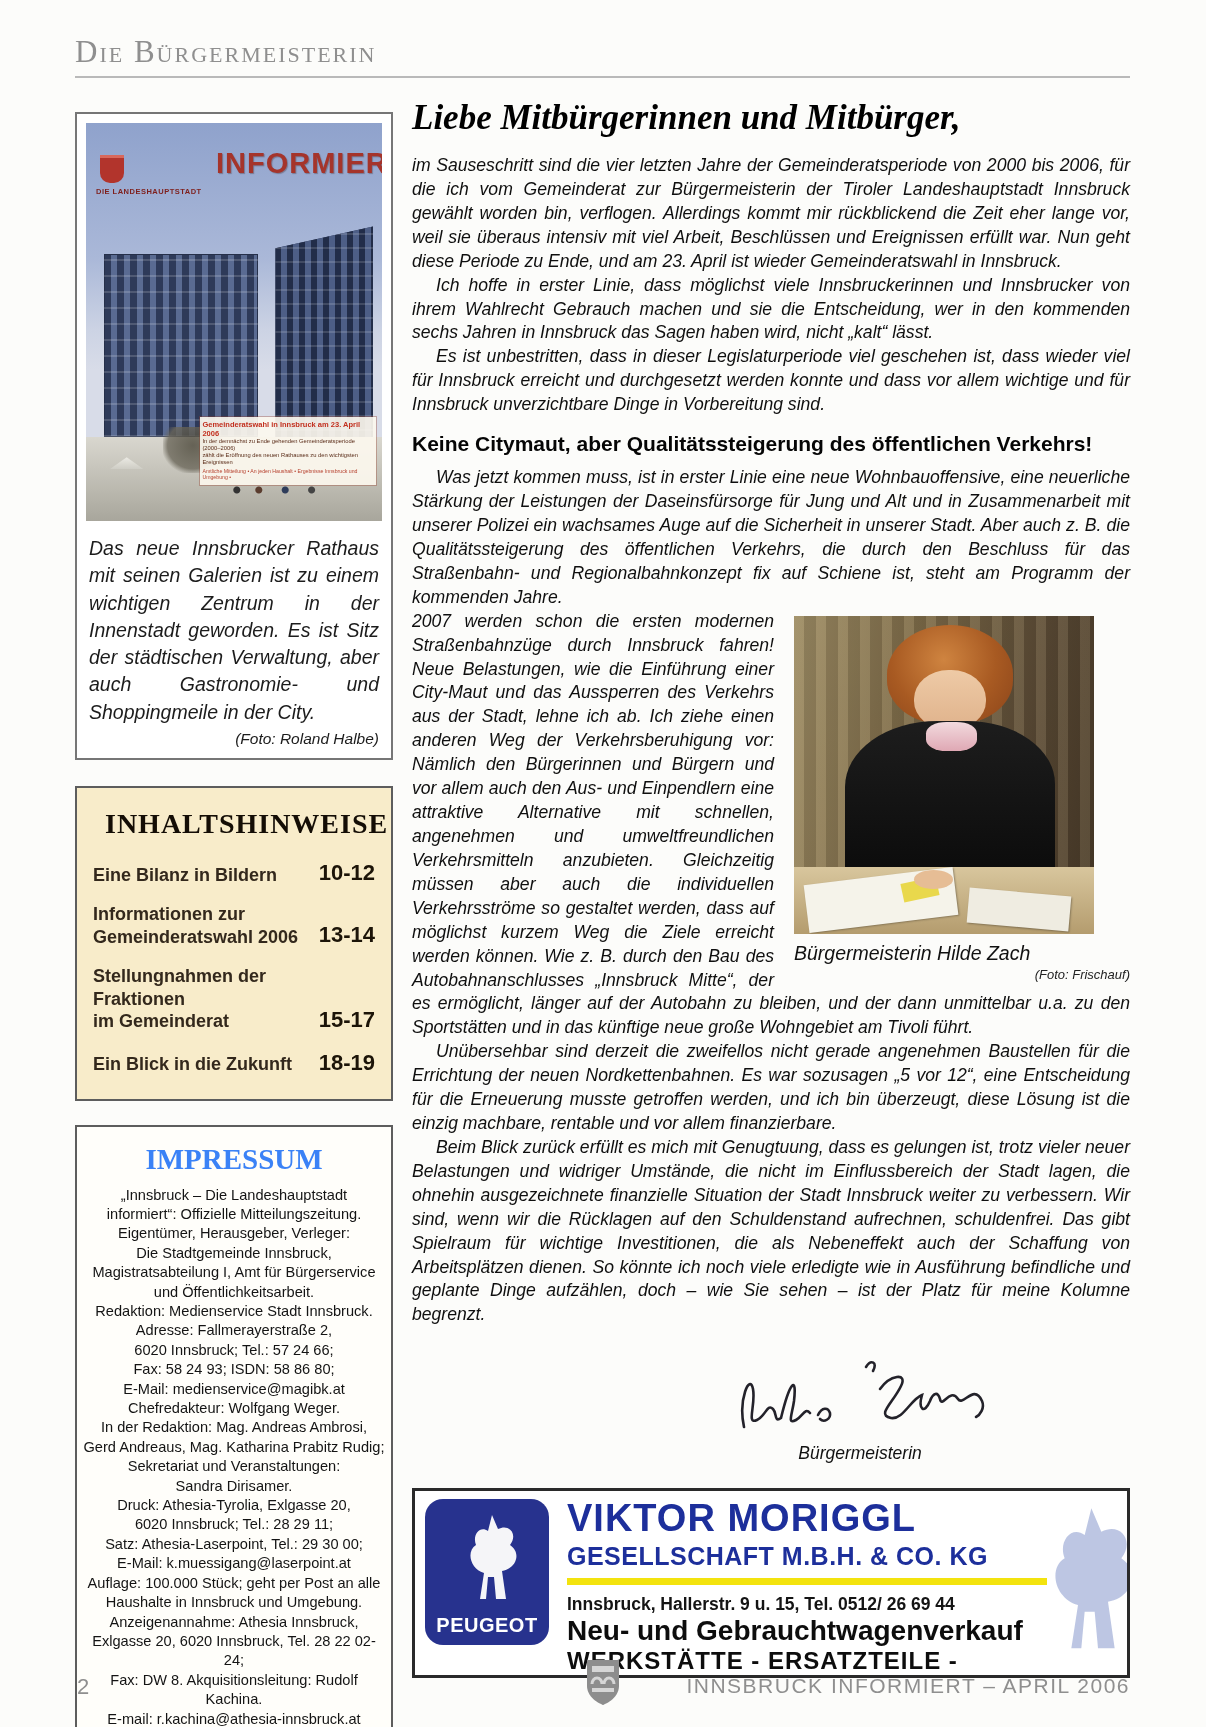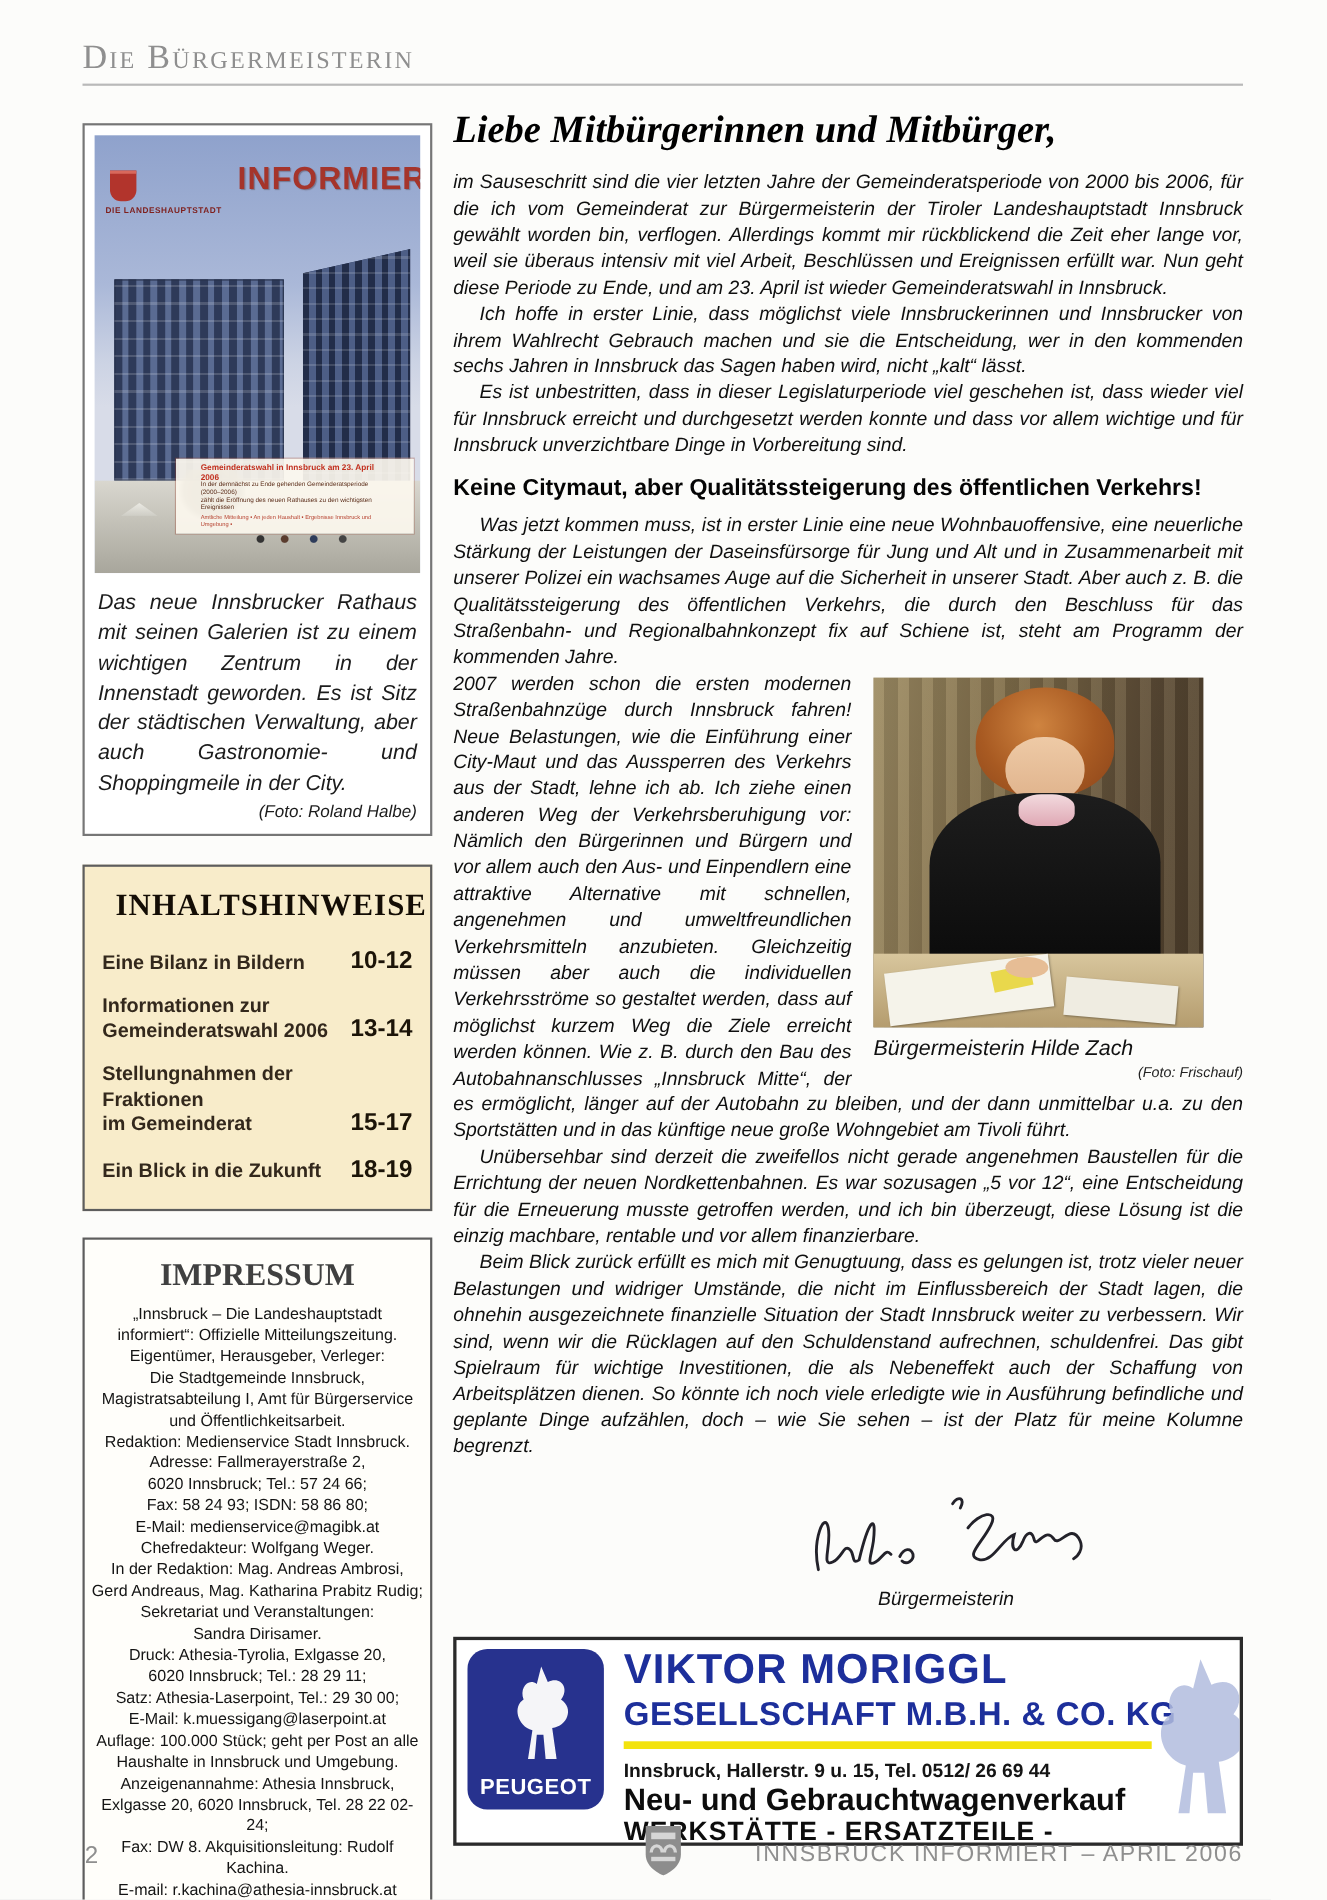--- a/index.html
+++ b/index.html
@@ -38,36 +38,36 @@
   .tree{position:absolute;left:26%;bottom:12%;width:60px;height:46px;
         background:radial-gradient(ellipse at 50% 40%,#4a4638 0%,#6b675a 60%,transparent 75%);opacity:.8;}
   .people{position:absolute;left:48%;bottom:6%;width:110px;height:14px;
         background:radial-gradient(circle at 8% 50%,#333 0 3px,transparent 4px),
                    radial-gradient(circle at 28% 50%,#5a3c2e 0 3px,transparent 4px),
                    radial-gradient(circle at 52% 50%,#2e3c5a 0 3px,transparent 4px),
                    radial-gradient(circle at 76% 50%,#444 0 3px,transparent 4px);}
   .parasol{position:absolute;left:8%;bottom:13%;width:34px;height:12px;
         background:linear-gradient(#efeee8,#cfcec6);clip-path:polygon(0 100%,50% 0,100% 100%);opacity:.9;}
   .cov-box{position:absolute;right:2%;bottom:9%;width:58%;background:rgba(252,247,238,.92);
-           padding:3px 22px 4px;box-shadow:0 0 0 1px rgba(150,60,40,.35);}
+           padding:3px 2px 4px;box-shadow:0 0 0 1px rgba(150,60,40,.35);}
   .cov-box .t{color:#c22f1e;font-weight:bold;font-size:7.5px;line-height:1.2;}
   .cov-box .s{color:#5a2c18;font-size:5.8px;line-height:1.25;white-space:pre-line;}
   .cov-box .b{color:#b6402e;font-size:5.2px;line-height:1.3;margin-top:1px;}
   .caption{padding:14px 3px 4px;font-style:italic;font-size:19.5px;line-height:1.4;text-align:justify;color:#1c1c1c;}
   .caption-credit{font-style:italic;font-size:15.5px;text-align:right;padding:0 3px 6px;color:#1c1c1c;}
 
   .box2{margin-top:26px;border:2px solid #5d5d5d;background:#f8ecca;padding:20px 16px 6px;}
   .box2 h3{font-family:"Liberation Serif",serif;font-size:28px;font-weight:bold;color:#140d05;
            text-align:center;margin:0 12px 20px;letter-spacing:1px;}
   .toc-item{display:flex;justify-content:space-between;align-items:flex-end;margin-bottom:17px;}
   .toc-item .lb{font-size:18px;font-weight:bold;color:#33281c;white-space:pre-line;line-height:1.25;}
   .toc-item .pg{font-size:22px;font-weight:bold;color:#1c1408;white-space:nowrap;margin-left:8px;}
 
   .box3{margin-top:24px;border:2px solid #5d5d5d;background:#fffefa;padding:16px 6px 12px;text-align:center;}
-  .box3 h3{font-family:"Liberation Serif",serif;font-size:29px;font-weight:bold;margin:0 0 10px;color:#404040;text-align:center;}
+  .box3 h3{font-family:"Liberation Serif",serif;font-size:29px;font-weight:bold;margin:0 0 10px;color:#3b82f6;text-align:center;}
   .imp{font-size:14.6px;line-height:1.33;white-space:pre-line;color:#141414;}
 
   
   .right-col{position:absolute;left:412px;top:98px;width:718px;}
   h1.title{font-family:"Liberation Serif",serif;font-style:italic;font-weight:bold;
            font-size:35px;margin:0 0 16px;color:#000;}
   p.body{font-style:italic;font-size:17.6px;line-height:1.36;text-align:justify;margin:0;color:#0f0f0f;}
   p.ind{text-indent:24px;}
   h2.sub{font-size:21px;font-weight:bold;color:#050505;margin:15px 0 10px;}
   .photo-wrap{float:right;width:336px;margin:6px 0 4px 20px;}
@@ -100,21 +100,21 @@
   .sig-svg{display:block;margin:0 auto;}
   .sig-role{font-style:italic;font-size:17.5px;color:#111;margin-top:2px;}
 
   .ad{position:relative;margin-top:24px;border:3px solid #2a2a2a;background:#fff;height:168px;
       padding:8px 14px 8px 152px;overflow:hidden;}
   .peu{position:absolute;left:10px;top:8px;width:124px;height:146px;background:#27328e;
        display:flex;flex-direction:column;align-items:center;justify-content:flex-end;border-radius:18px;}
   .peu svg{position:absolute;top:8px;left:50%;transform:translateX(-50%);}
   .peu .bl{color:#fff;font-weight:bold;font-size:20px;letter-spacing:.5px;margin-bottom:8px;z-index:2;}
   .ad-name{color:#1d2f9b;font-size:38px;font-weight:bold;letter-spacing:1px;line-height:1.05;}
-  .ad-legal{color:#1d2f9b;font-size:30px;font-weight:bold;margin-top:3px;letter-spacing:.5px;}
+  .ad-legal{color:#1d2f9b;font-size:25px;font-weight:bold;margin-top:3px;letter-spacing:.5px;}
   .ad-rule{height:7px;background:#f3e30e;width:480px;margin:7px 0 9px;}
   .ad-addr{font-size:17.5px;font-weight:bold;color:#141414;}
   .ad-l1{font-size:28px;font-weight:bold;color:#0d0d0d;line-height:1.15;}
   .ad-l2{font-size:24px;font-weight:bold;color:#0d0d0d;letter-spacing:1px;}
   .ad-lion{position:absolute;right:-16px;top:4px;opacity:.85;}
 
   
   .footer{position:absolute;left:75px;right:76px;top:1658px;height:60px;color:#8f8f8f;}
   .footer .pn{position:absolute;left:2px;top:16px;font-size:22px;}
   .footer .crest{position:absolute;left:50%;transform:translateX(-50%);top:0;}

